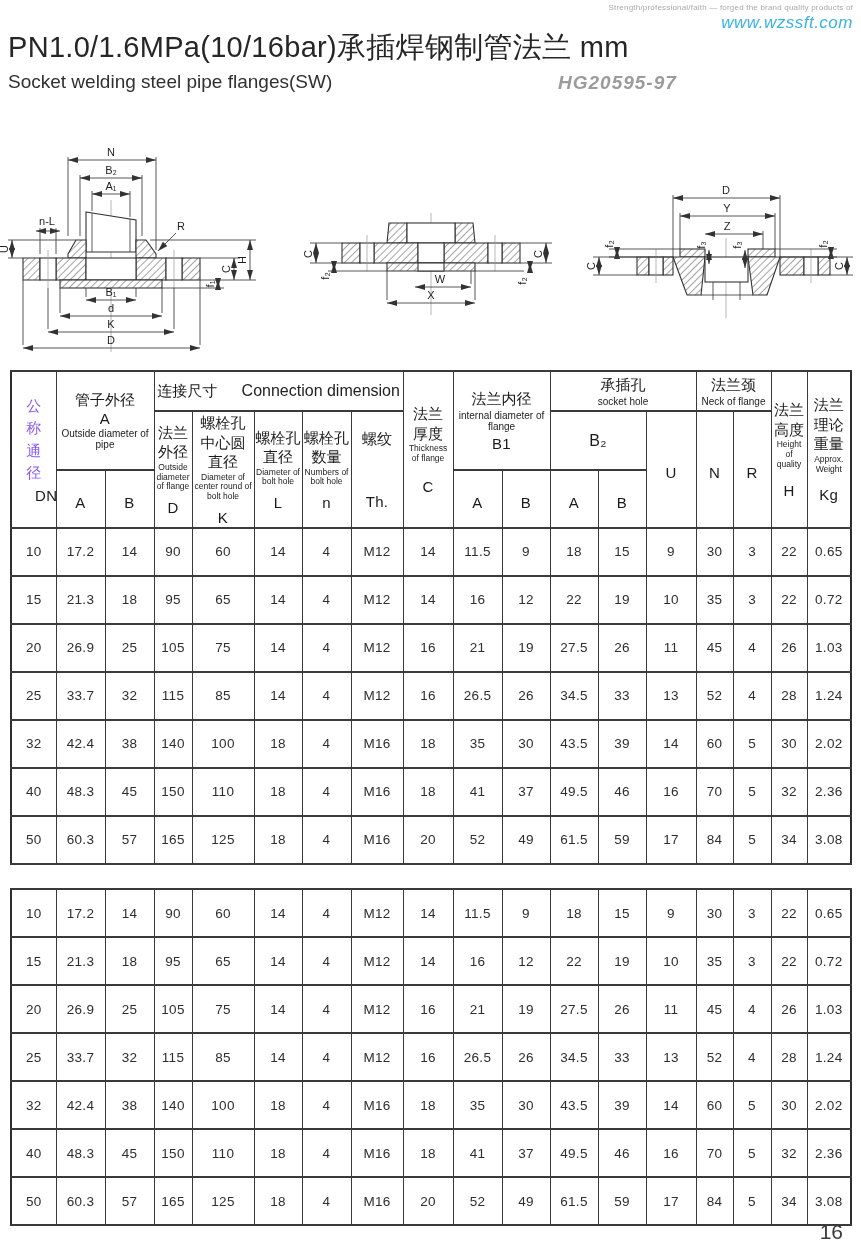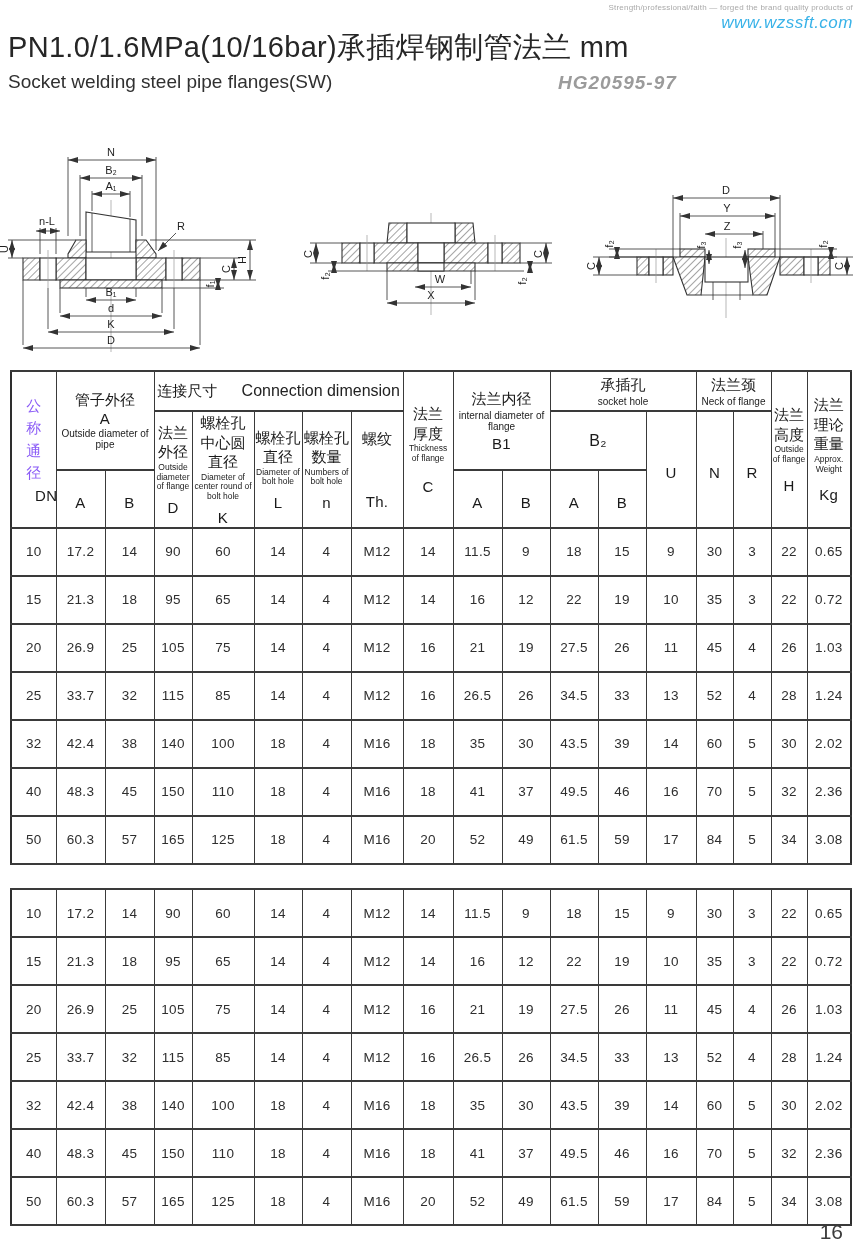--- a/index.html
+++ b/index.html
@@ -298,21 +298,21 @@
           <th colspan="3">
             <span class="cn">承插孔</span>
             <span class="en en10">socket hole</span>
           </th>
           <th colspan="2">
             <span class="cn">法兰颈</span>
             <span class="en en10">Neck of flange</span>
           </th>
           <th rowspan="3" class="vb">
             <span class="cn cn2">法兰高度</span>
-            <span class="en">Outside of flange</span>
+            <span class="en">Height of quality</span>
             <span class="sym" style="margin-top:12px">H</span>
           </th>
           <th rowspan="3" class="vb">
             <span class="cn cn2">法兰理论重量</span>
             <span class="en">Approx. Weight</span>
             <span class="sym" style="margin-top:12px">Kg</span>
           </th>
         </tr>
         <tr class="hr2">
           <th rowspan="2" class="vb">

